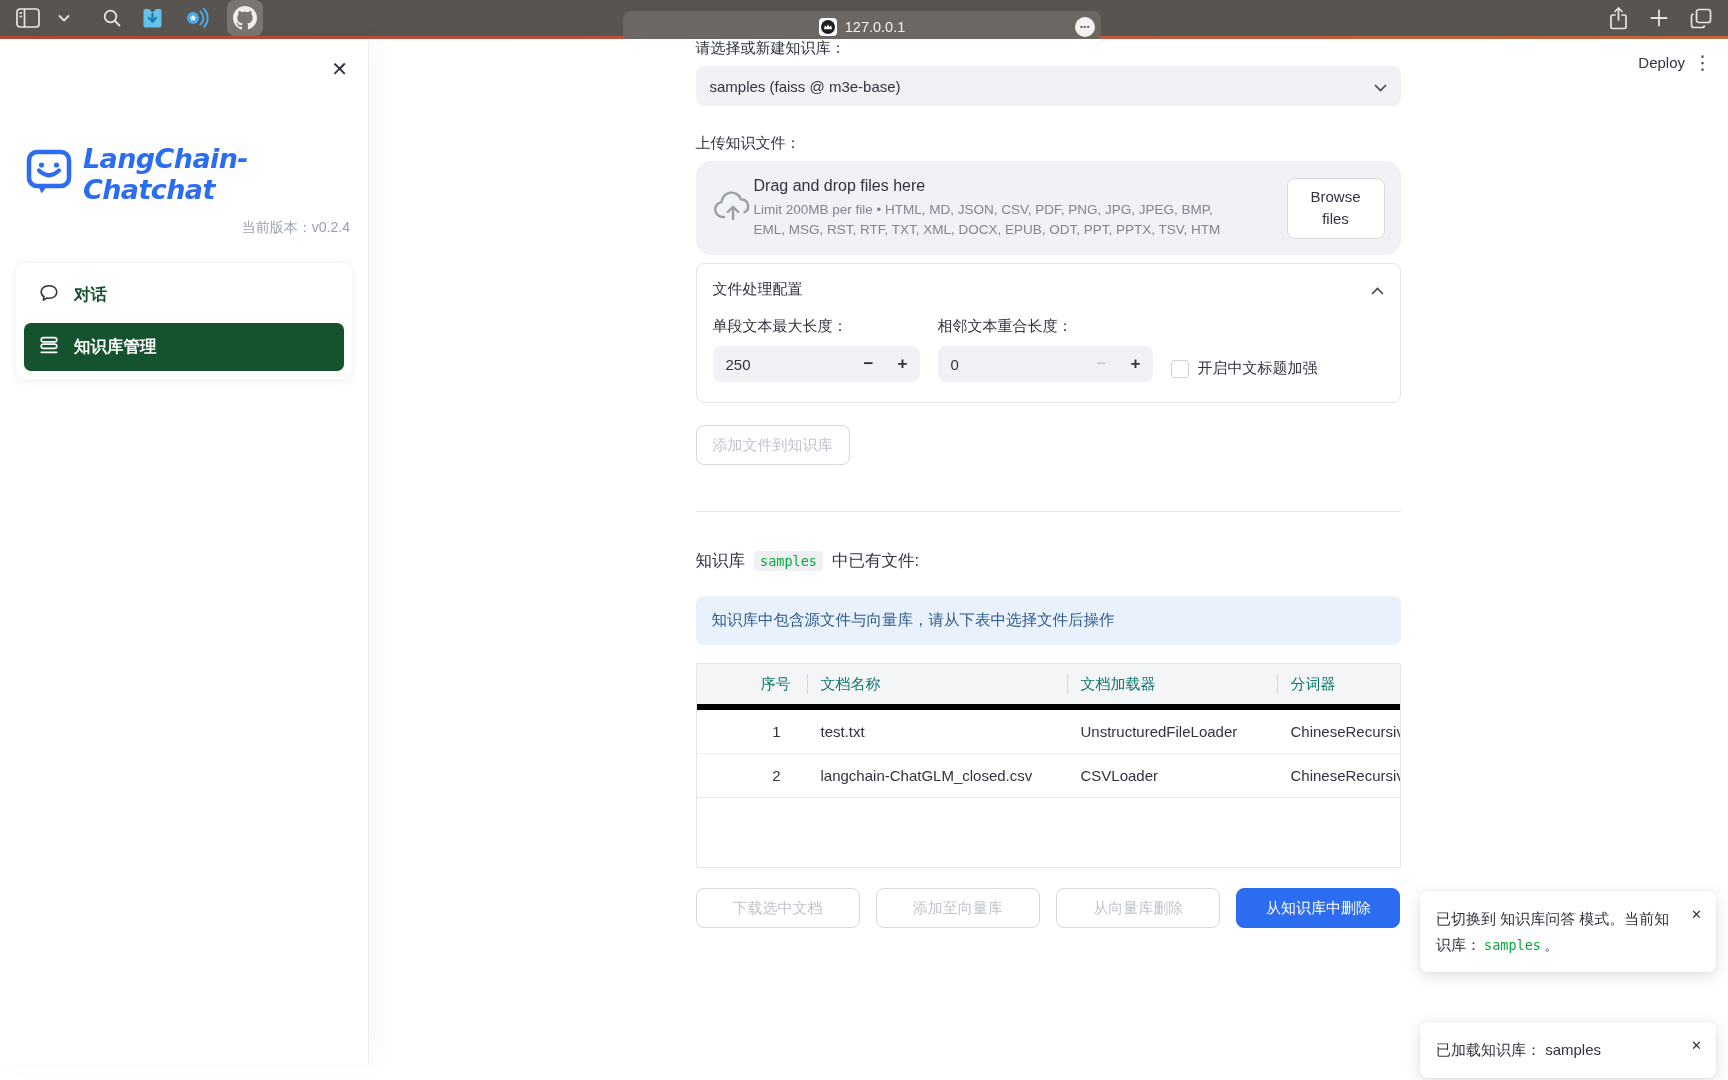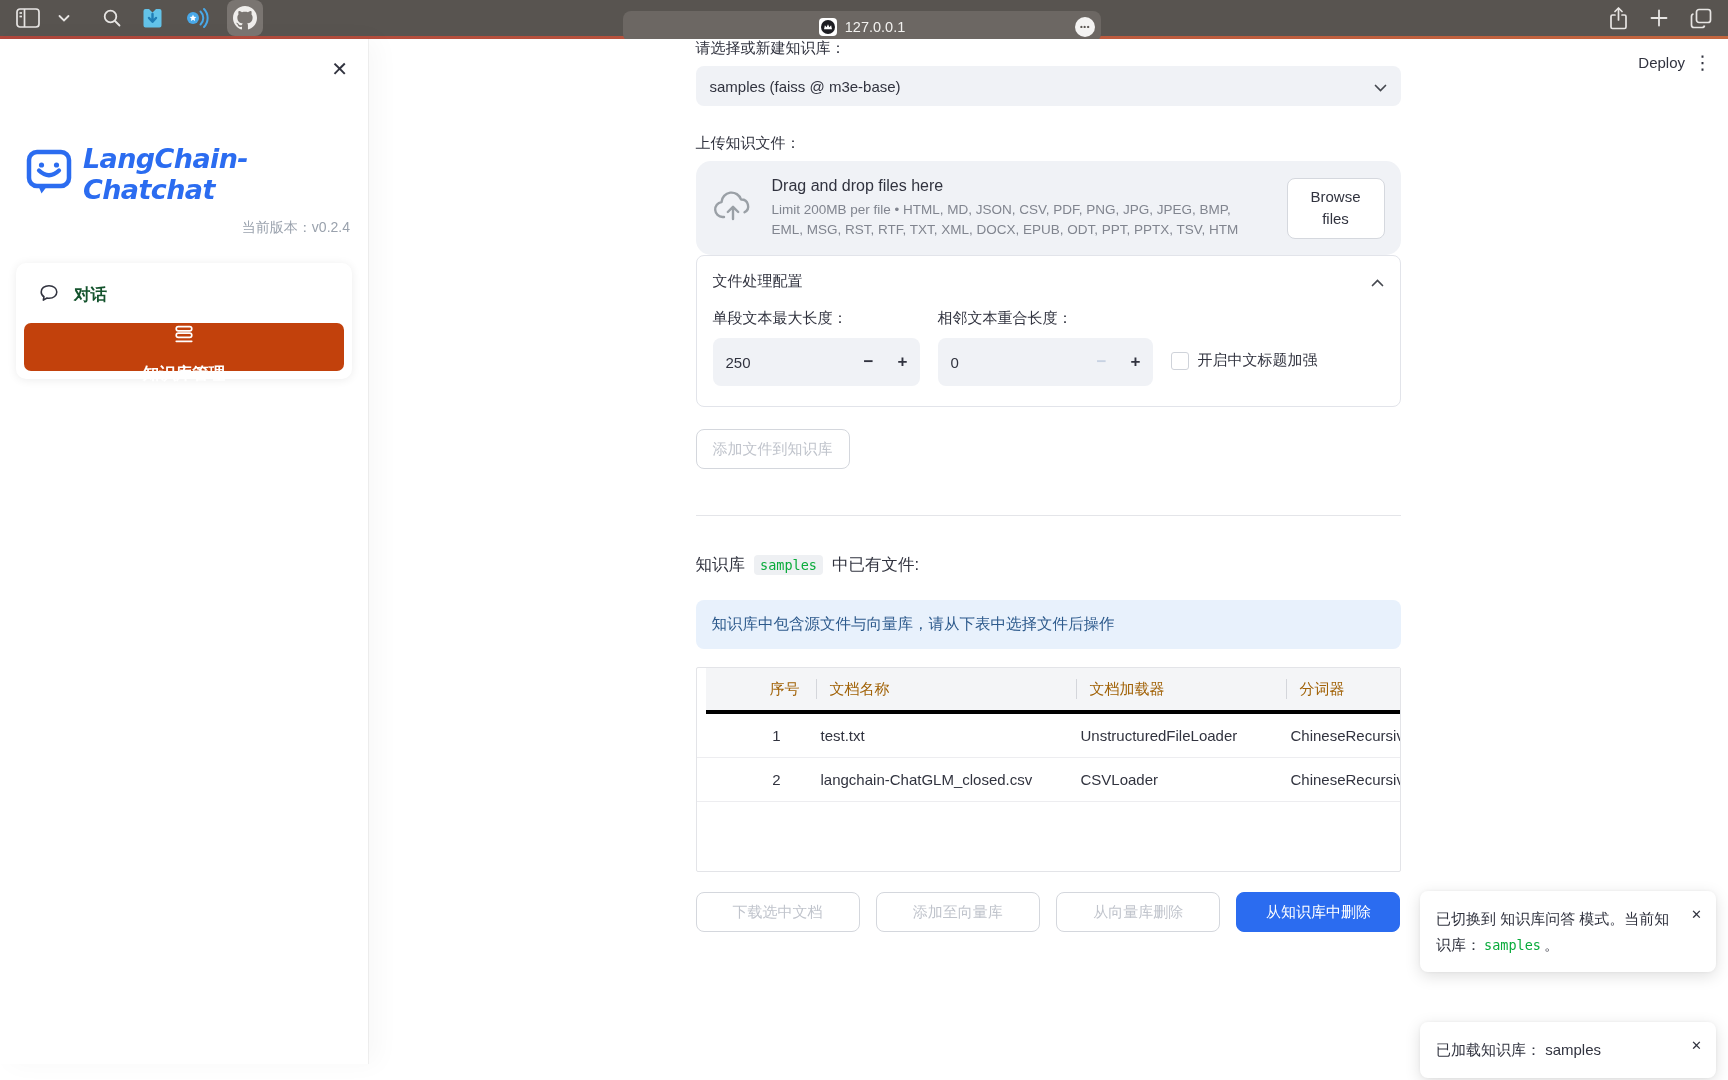--- a/index.html
+++ b/index.html
@@ -41,48 +41,48 @@
   .sidebar-close { position:absolute; top:20px; right:20px; font-size:20px;
                    color:#31333f; line-height:1; cursor:default; }
   .logo-row { margin:104px 0 0 26px; display:flex; align-items:center; gap:11px; }
   .logo-text { font-size:27px; font-weight:bold; font-style:italic; color:#2b6cf0;
                letter-spacing:-0.6px; font-family:"DejaVu Sans", sans-serif; }
   .version-row { text-align:right; margin:14px 18px 0 0; color:#9aa2ad; font-size:14px; }
   .menu-card { margin:26px 16px 0 16px; background:#fff; border-radius:10px;
                padding:8px; box-shadow:0 1px 10px rgba(0,0,0,.08); }
   .menu-item { display:flex; align-items:center; gap:14px; height:48px;
                padding:0 14px; border-radius:7px; font-size:16.5px; color:#14532d;font-weight:bold; }
-  .menu-item.active { background:#c2410c; color:#fff; font-weight:bold; margin-top:4px;flex-direction:column; }
+  .menu-item.active { background:#14532d; color:#fff; font-weight:bold; margin-top:4px; }
 
   
   .main { margin-left:368px; height:100%; }
   .content { width:705px; margin:0 auto; }
   .field-label { font-size:15px; color:#31333f; margin-bottom:8px; }
 
   .selectbox { height:40px; background:#f0f2f6; border-radius:8px; display:flex;
                align-items:center; justify-content:space-between; padding:0 14px;
                font-size:15px; color:#31333f; margin-bottom:28px; }
 
   .dropzone { background:#f0f2f6; border-radius:15px; padding:16px;
-              display:flex; align-items:center; gap:18px; margin-bottom:0; }
+              display:flex; align-items:center; margin-bottom:8px; }
   .drop-texts { flex:1; }
   .drop-title { font-size:16px; color:#31333f; margin-bottom:5px; }
   .drop-limit { font-size:13.5px; color:#81858f; line-height:1.45; max-width:492px; }
   .browse-btn { background:#fff; border:1px solid #d5d8de; border-radius:8px;
                 width:98px; padding:7px 10px; font-size:15px; color:#31333f;
                 text-align:center; line-height:1.5; }
 
   .expander { border:1px solid #e2e4ea; border-radius:8px; padding:16px 16px 20px 16px;
               margin-bottom:22px; }
   .expander-header { display:flex; justify-content:space-between; align-items:center;
                      font-size:15px; color:#31333f; }
   .config-row { display:flex; align-items:flex-start; gap:18px; margin-top:18px; }
   .num-col1 { width:207px; } .num-col2 { width:215px; }
   .num-label { font-size:15px; color:#31333f; margin-bottom:10px; }
-  .num-input { height:48px; background:#f0f2f6; border-radius:8px; display:flex;
+  .num-input { height:36px; background:#f0f2f6; border-radius:8px; display:flex;
                align-items:center; font-size:15px; color:#31333f; }
   .num-value { flex:1; padding-left:13px; }
   .step-btn { width:34px; text-align:center; font-size:17px; font-weight:bold;
               color:#31333f; }
   .step-btn.disabled { color:#c7d2e2; }
   .check-col { display:flex; align-items:center; gap:9px; margin-top:42px; }
   .checkbox { width:18px; height:18px; border:1px solid #cfd3da; border-radius:3px;
               background:#fff; }
   .check-label { font-size:15px; color:#31333f; }
 
@@ -98,21 +98,21 @@
   .code-chip { font-family:"DejaVu Sans Mono", monospace; font-size:13.5px;
                color:#09ab3b; background:#eef0f3; border-radius:4px; padding:2px 6px; }
 
   .info-box { background:#e8f1fc; color:#2d5a8c; border-radius:8px;
               padding:14px 16px; font-size:15.5px; margin-bottom:18px; }
 
   .data-table { border:1px solid #e3e4e8; border-radius:2px; height:205px;
                 overflow:hidden; }
   .t-header { display:grid; grid-template-columns:110px 260px 210px 1fr;
               height:46px; align-items:center; background:#f4f5f7;
-              border-bottom:4px solid #000000; font-size:15px; color:#a16207;margin-left:9px; }
+              border-bottom:6px solid #000000; font-size:15px; color:#0f766e; }
   .th { position:relative; display:flex; align-items:center; height:22px;
         padding-left:14px; white-space:nowrap; }
   .th.idx { justify-content:flex-end; padding-right:16px; padding-left:0; }
   .th:not(:first-child)::before { content:""; position:absolute; left:0; top:1px;
         height:20px; width:1px; background:#d4d6db; }
   .t-row { display:grid; grid-template-columns:110px 260px 210px 1fr; height:44px;
            align-items:center; border-bottom:1px solid #ededf0; font-size:15px;
            color:#31333f; }
   .td { padding-left:14px; white-space:nowrap; overflow:hidden; }
   .td.idx { text-align:right; padding-right:26px; padding-left:0; }

